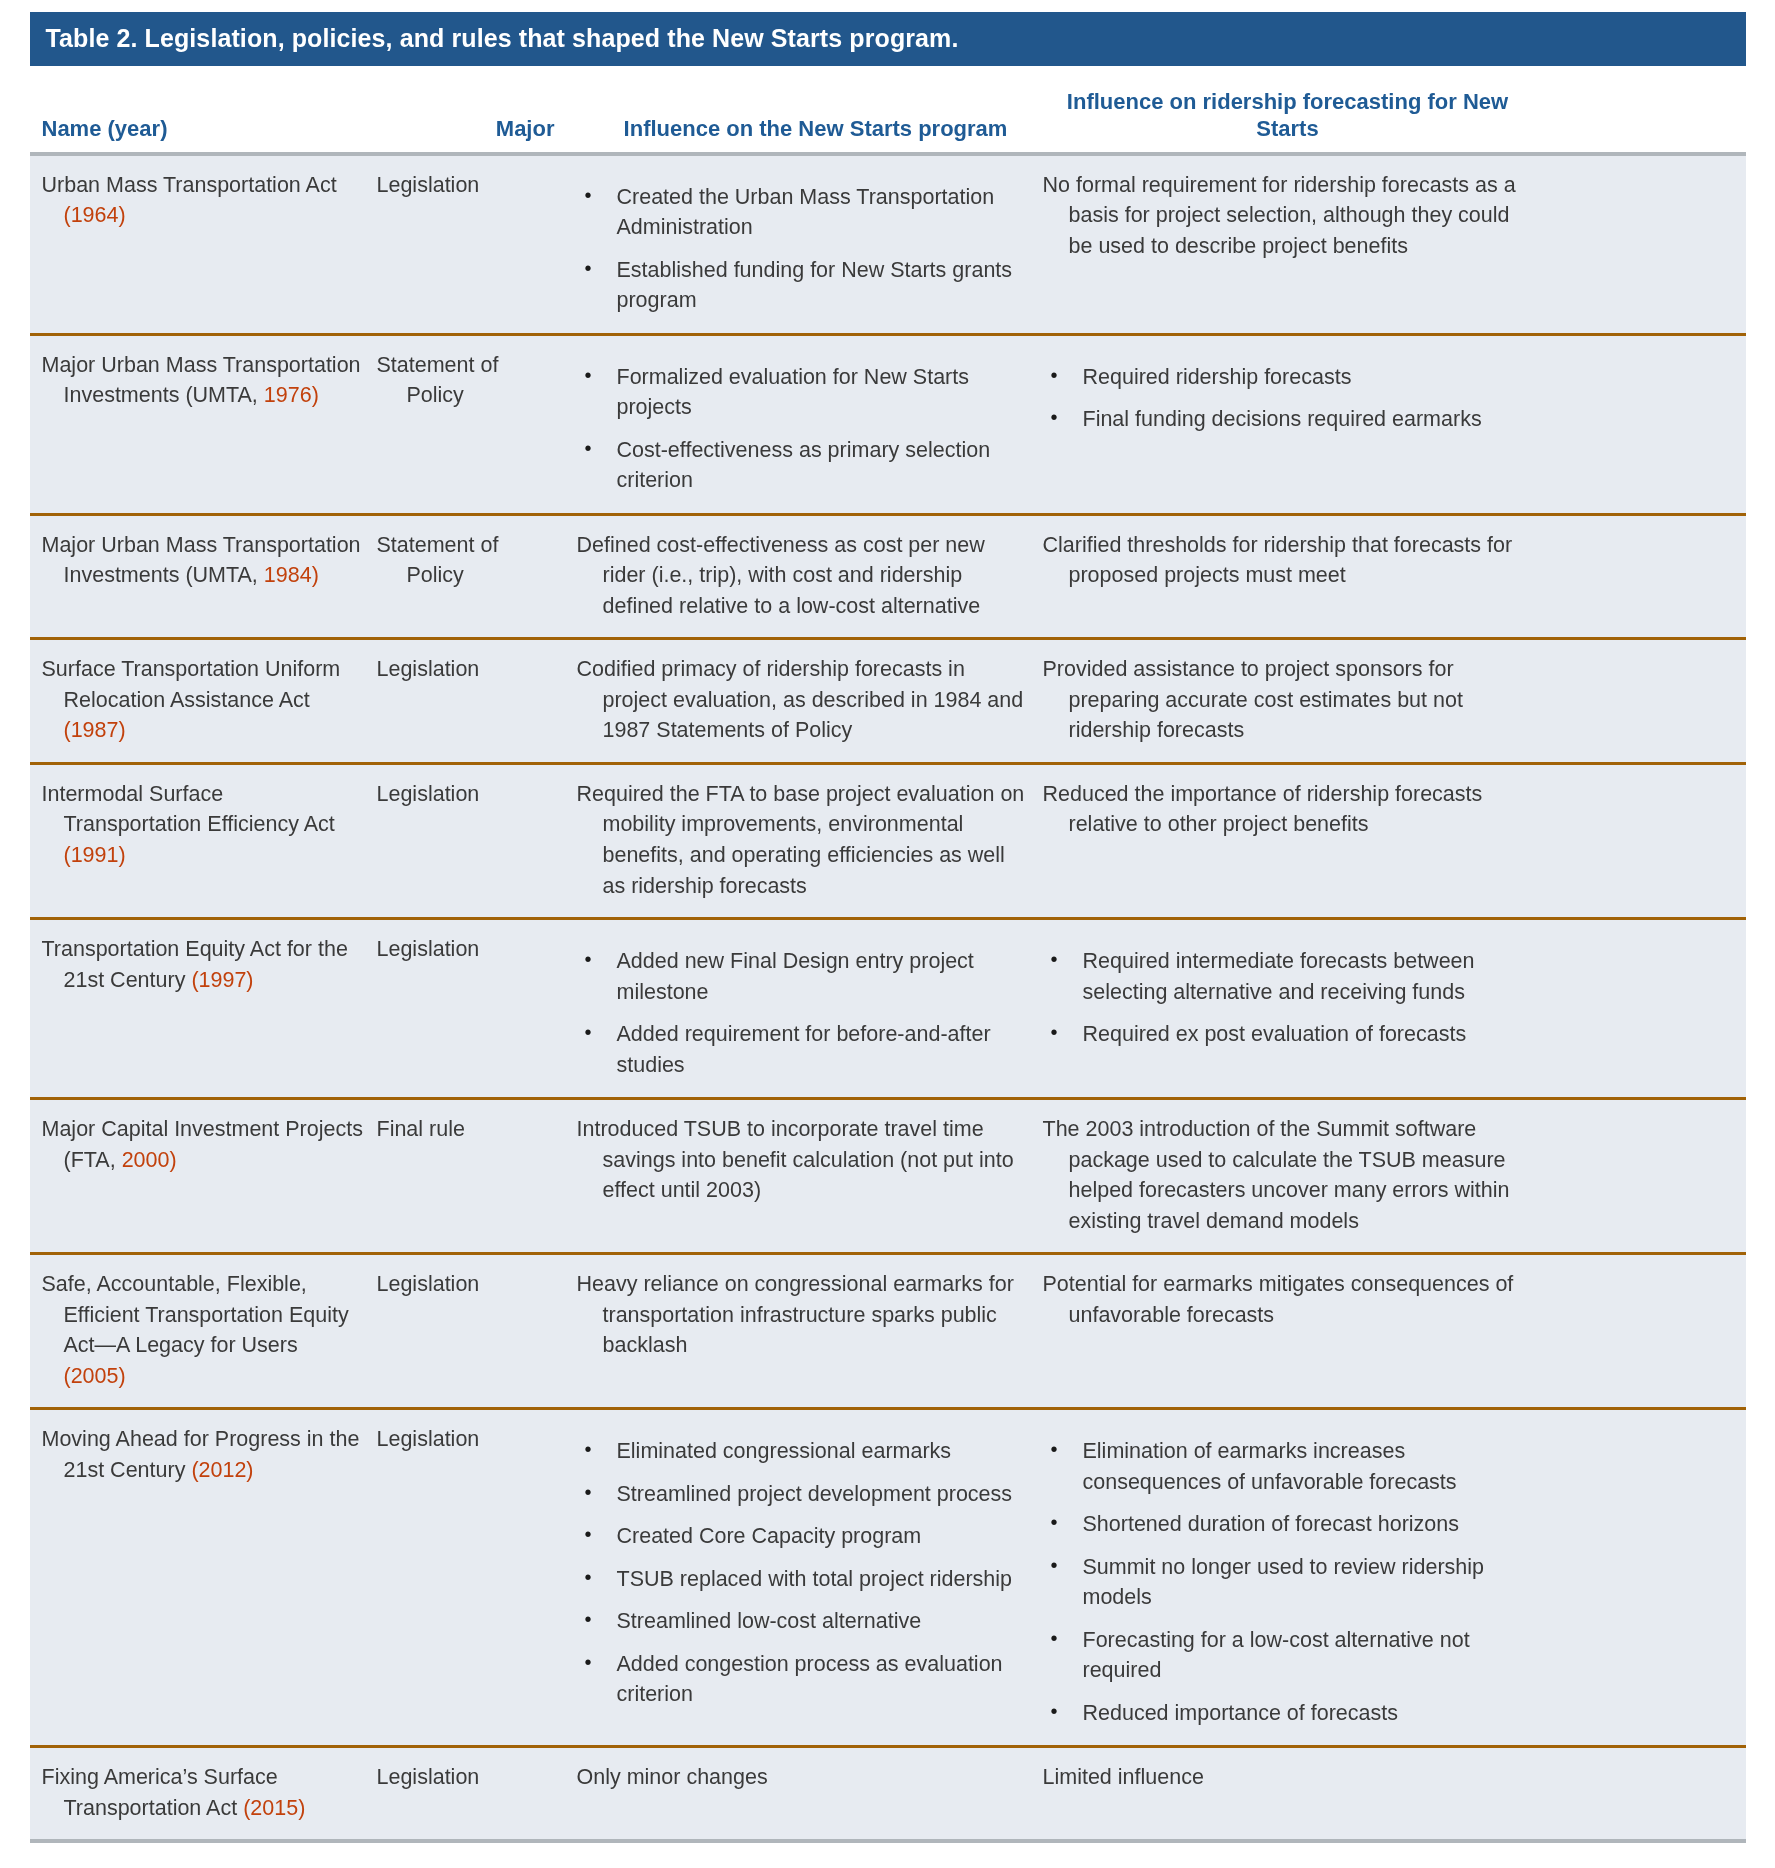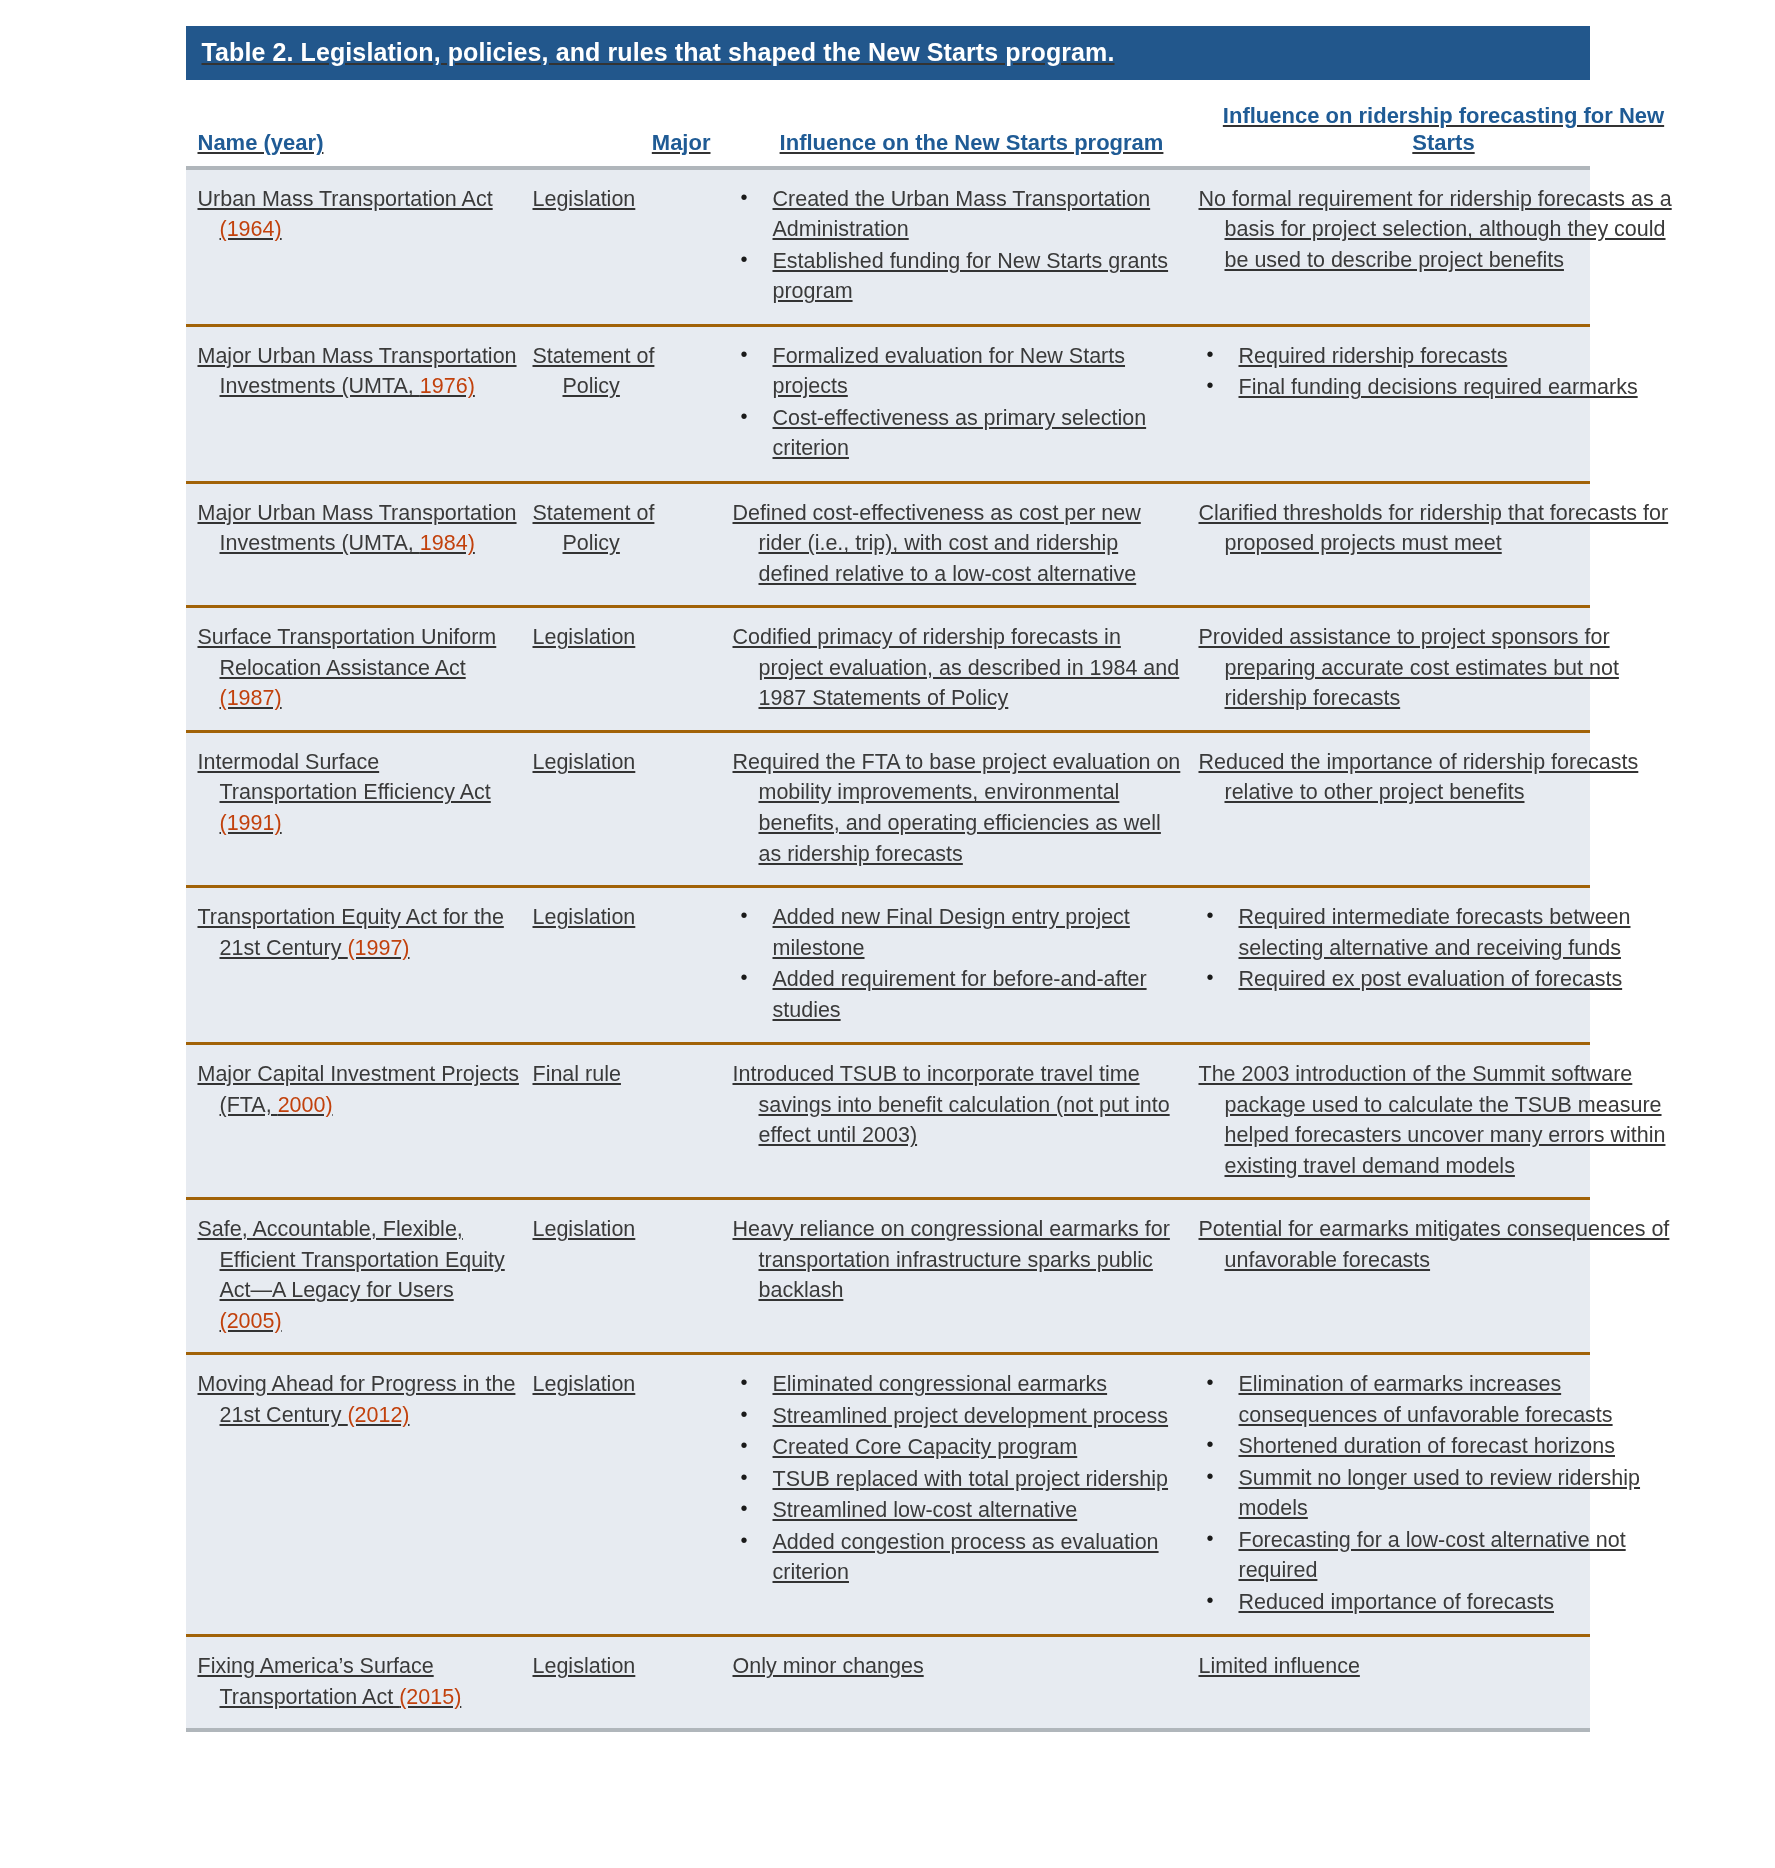--- a/index.html
+++ b/index.html
@@ -10,24 +10,23 @@
   body {
     width: 1775px;
     height: 1868px;
     font-family: "Liberation Sans", sans-serif;
     color: #333333;
     overflow: hidden;
   }
 
   .table-wrap {
     position: relative;
-    width: 1404px;
+    width: 1716px;
     margin: 0 auto;
-    padding-top: 26px;
-    text-decoration: underline;
+    padding-top: 12px;
   }
 
   
   .title-bar {
     background: #22578c;
     color: #ffffff;
     font-size: 25px;
     font-weight: bold;
     letter-spacing: 0.1px;
     padding: 12px 0 13px 16px;
@@ -91,21 +90,21 @@
 
   
   ul.blist {
     margin: 0;
     padding: 0;
     list-style: none;
   }
   ul.blist > li {
     position: relative;
     padding-left: 40px;
-    margin: 0 0 1px 0;
+    margin: 12px 0 1px 0;
   }
   ul.blist > li::before {
     content: "\2022";
     position: absolute;
     left: 8px;
     top: -1px;
     font-size: 20px;
     color: #1a1a1a;
   }
 

